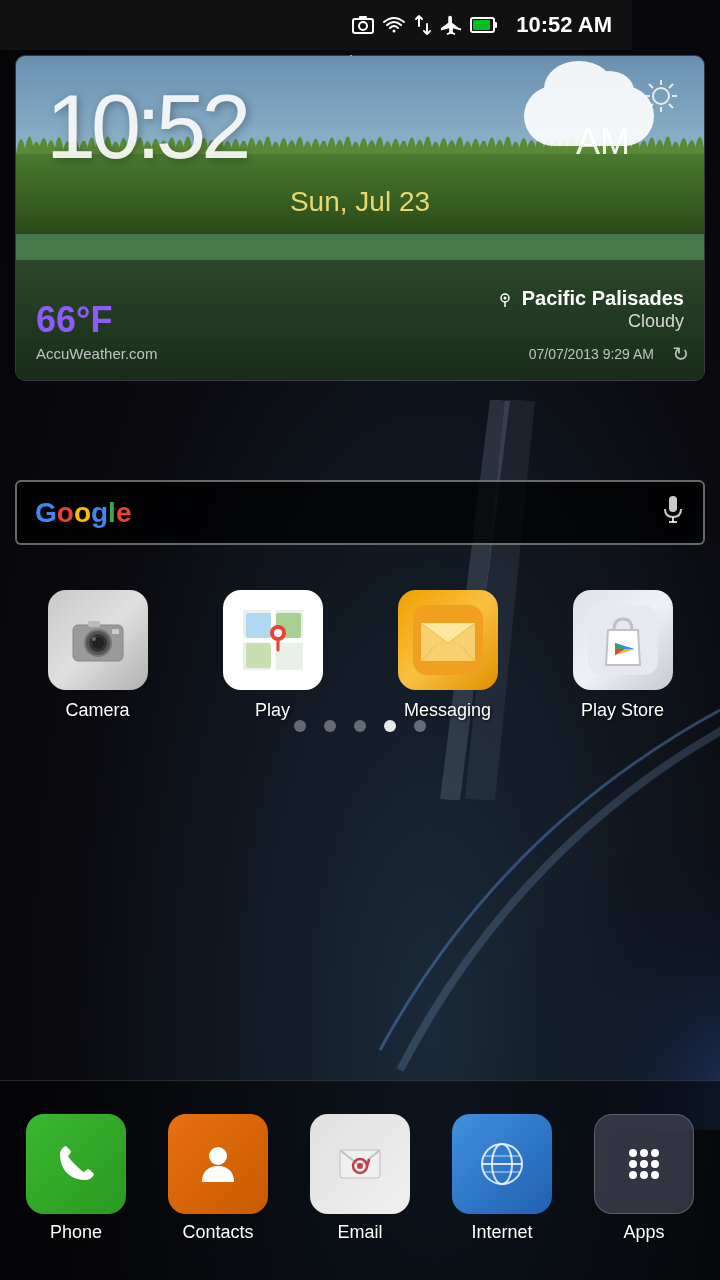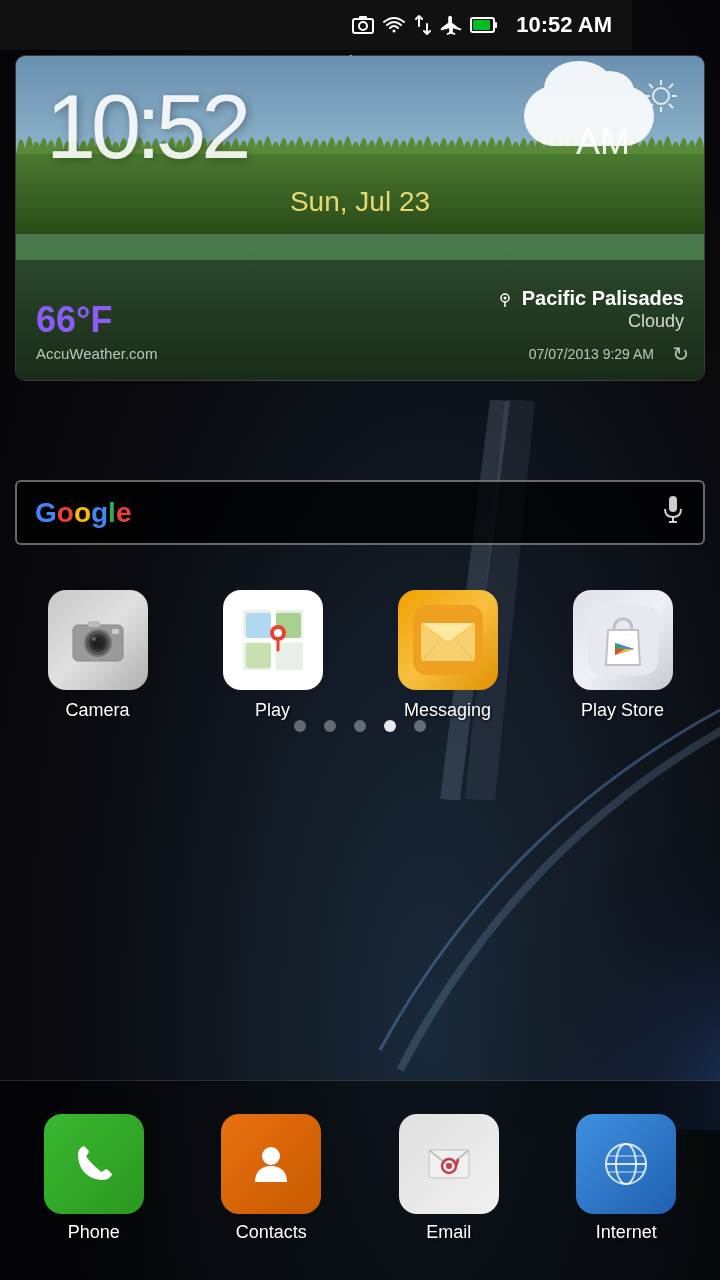--- a/index.html
+++ b/index.html
@@ -686,13 +686,30 @@
         <circle cx="26" cy="26" r="20" fill="none" stroke="rgba(255,255,255,0.8)" stroke-width="2"></circle>
         <ellipse cx="26" cy="26" rx="10" ry="20" fill="none" stroke="rgba(255,255,255,0.8)" stroke-width="2"></ellipse>
         <line x1="6" y1="26" x2="46" y2="26" stroke="rgba(255,255,255,0.8)" stroke-width="2"></line>
         <line x1="8" y1="18" x2="44" y2="18" stroke="rgba(255,255,255,0.5)" stroke-width="1.5"></line>
         <line x1="8" y1="34" x2="44" y2="34" stroke="rgba(255,255,255,0.5)" stroke-width="1.5"></line>
       </svg>
     </div>
     <span class="dock-label">Internet</span>
   </div>
 
+  <div class="dock-app">
+    <div class="dock-icon" style="background:rgba(80,80,100,0.6);border-radius:18px;border:1px solid rgba(255,255,255,0.2);">
+      <svg width="52" height="52" viewBox="0 0 52 52">
+
+        <circle cx="15" cy="15" r="4" fill="white"></circle>
+        <circle cx="26" cy="15" r="4" fill="white"></circle>
+        <circle cx="37" cy="15" r="4" fill="white"></circle>
+        <circle cx="15" cy="26" r="4" fill="white"></circle>
+        <circle cx="26" cy="26" r="4" fill="white"></circle>
+        <circle cx="37" cy="26" r="4" fill="white"></circle>
+        <circle cx="15" cy="37" r="4" fill="white"></circle>
+        <circle cx="26" cy="37" r="4" fill="white"></circle>
+        <circle cx="37" cy="37" r="4" fill="white"></circle>
+      </svg>
+    </div>
+    <span class="dock-label">Apps</span>
+  </div>
 </div>
 
 </body></html>

